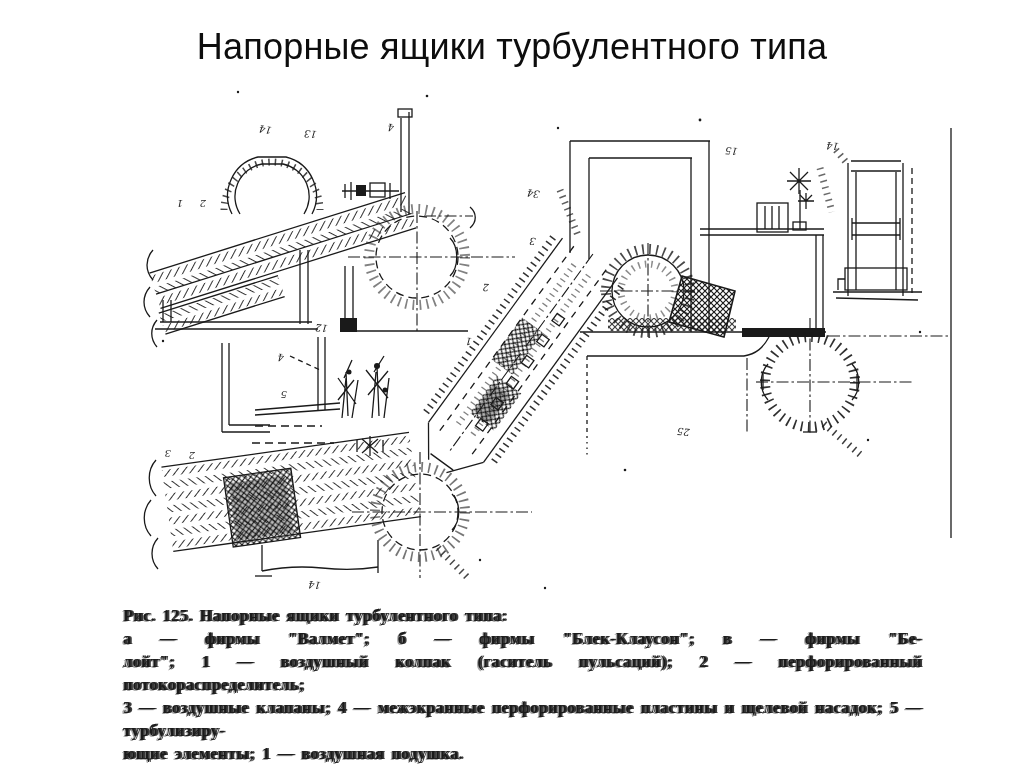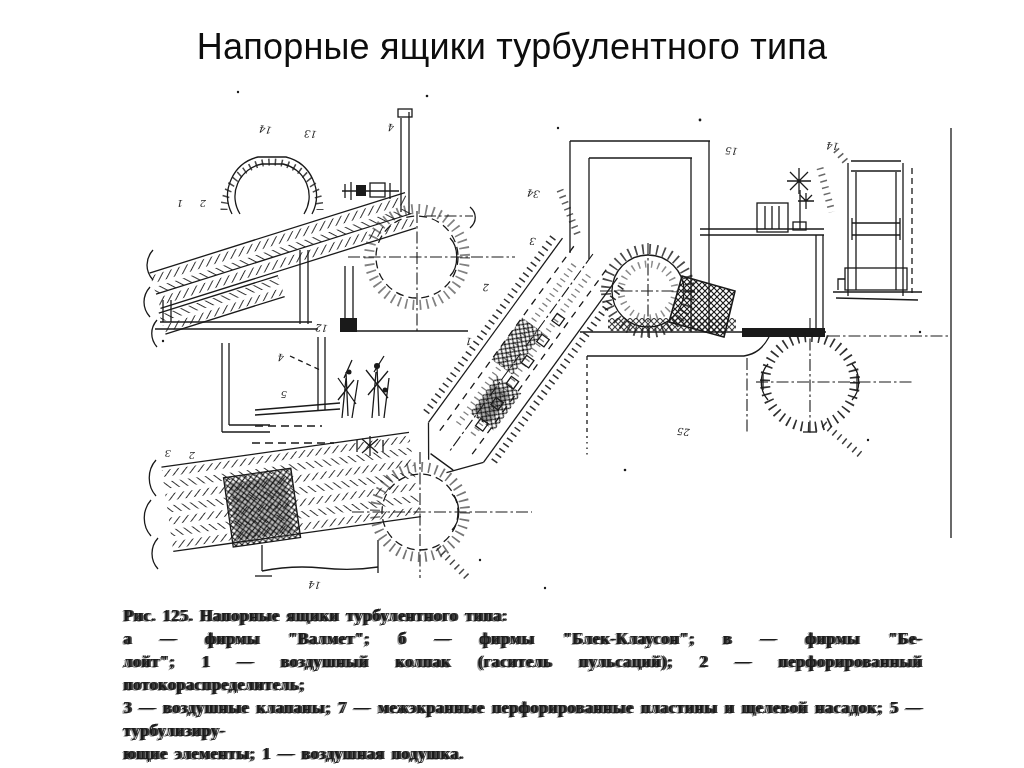--- a/index.html
+++ b/index.html
@@ -278,15 +278,15 @@
       <text x="738" y="148" transform="rotate(185 738 148)" class="fig-label">15</text>
       <text x="839" y="143" transform="rotate(185 839 143)" class="fig-label">14</text>
       <text x="690" y="429" transform="rotate(186 690 429)" class="fig-label">25</text>
     </g>
 </svg>
 
 <div class="caption">
   <div class="cap-line">Рис. 125. Напорные ящики турбулентного типа:</div>
   <div class="cap-line j">а — фирмы "Валмет"; б — фирмы "Блек-Клаусон"; в — фирмы "Бе-</div>
   <div class="cap-line j">лойт"; 1 — воздушный колпак (гаситель пульсаций); 2 — перфорированный потокораспределитель;</div>
-  <div class="cap-line j">3 — воздушные клапаны; 7 — межэкранные перфорированные пластины и щелевой насадок; 5 — турбулизиру-</div>
+  <div class="cap-line j">3 — воздушные клапаны; 4 — межэкранные перфорированные пластины и щелевой насадок; 5 — турбулизиру-</div>
   <div class="cap-line">ющие элементы; 1 — воздушная подушка.</div>
 </div>
 
 </body></html>

